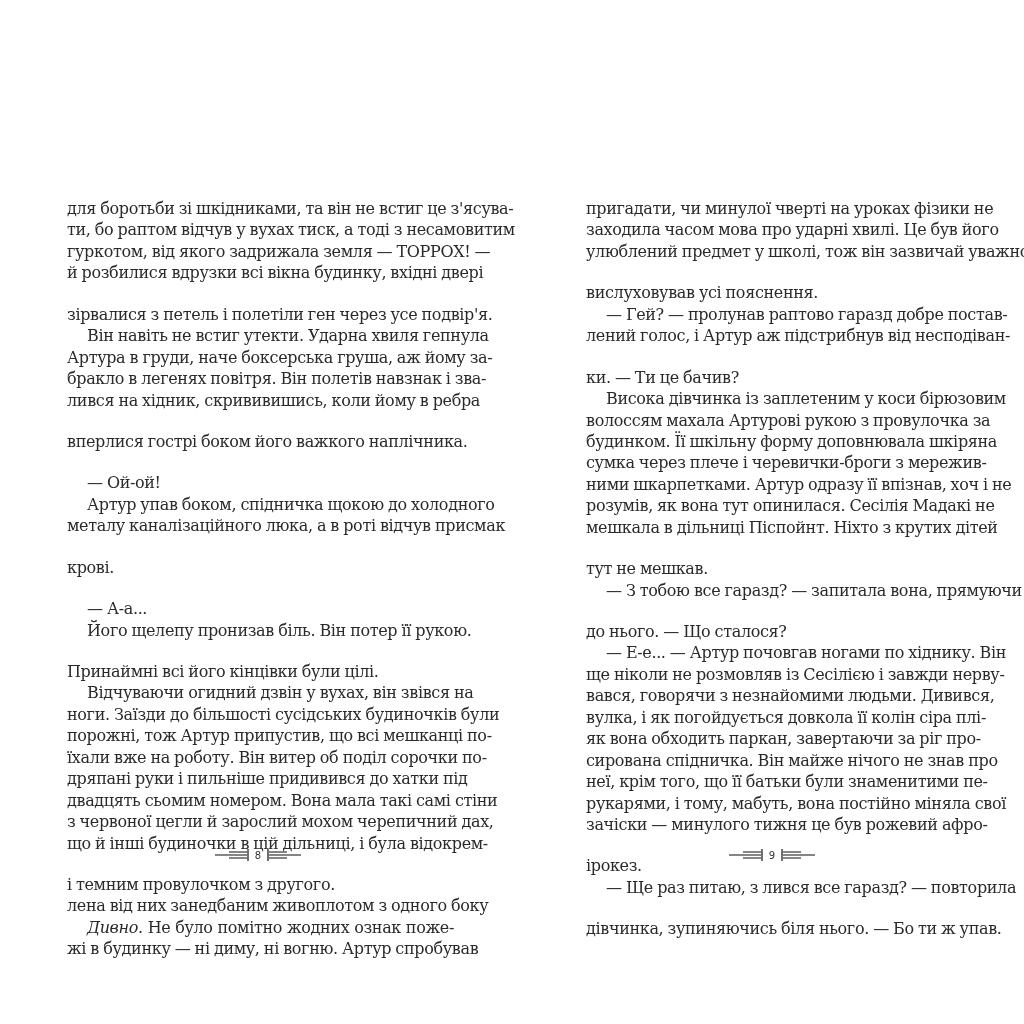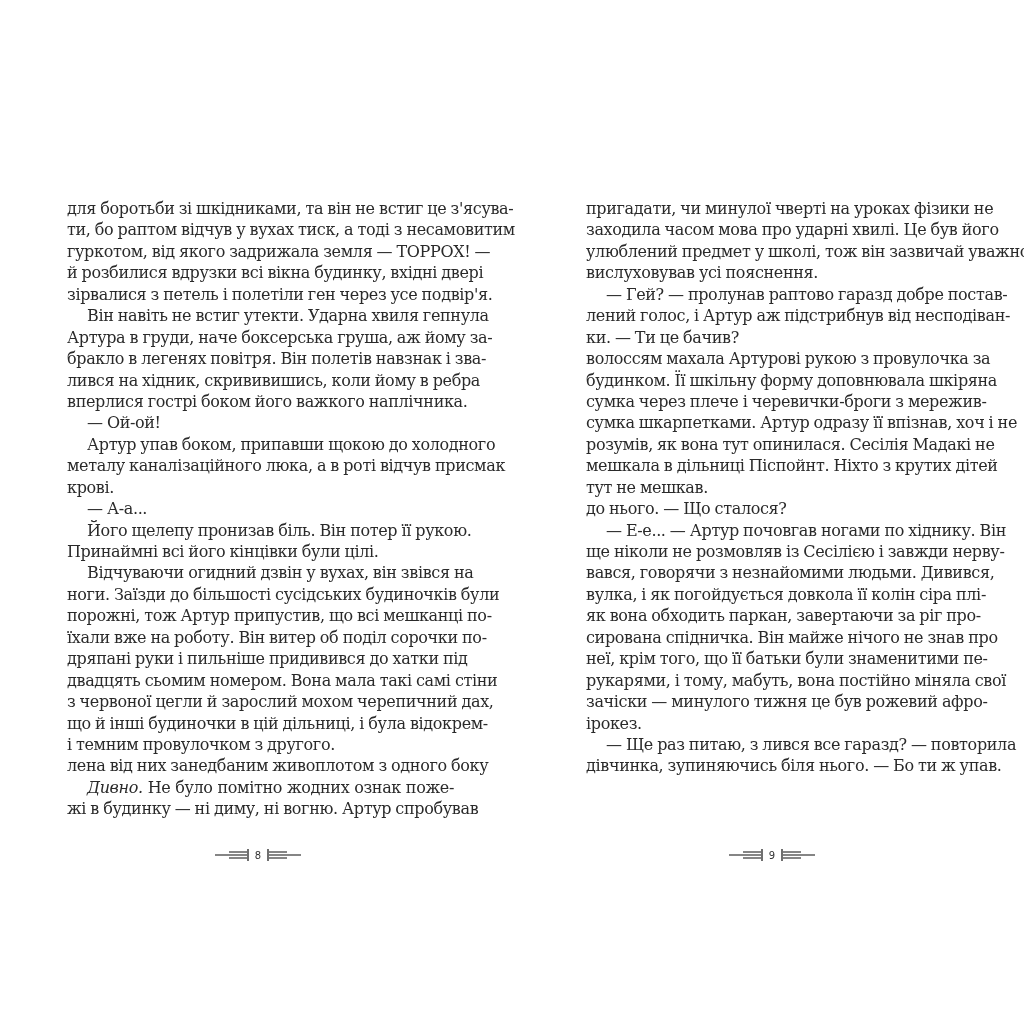--- a/index.html
+++ b/index.html
@@ -17,21 +17,21 @@
   }
   .page.left .column { left:67px; }
   .page.right .column { left:59px; }
   .line {
     display:block; height:21.45px; line-height:21.45px;
     font-size:16px; white-space:nowrap;
     text-align:justify; text-align-last:justify;
     letter-spacing:-0.35px; word-spacing:-0.5px;
   }
   .line.indent { padding-left:20px; }
-  .line.last { text-align-last:left; }
+  .line.last { text-align-last:left;margin-top:20px; }
   .line em { font-style:italic; }
   .folio {
     position:absolute; top:845px; height:20px;
     display:flex; align-items:center; justify-content:center; gap:5px;
   }
   .page.left .folio { left:213px; width:90px; }
   .page.right .folio { left:200px; width:90px; }
   .orn { width:34px; height:14px; display:block; }
   .pnum { font-family:"DejaVu Sans", "Liberation Sans", sans-serif; font-size:10px; color:#333; min-width:8px; text-align:center; }
 </style>
@@ -45,21 +45,21 @@
         <span class="line">ти, бо раптом відчув у вухах тиск, а тоді з несамовитим</span>
         <span class="line">гуркотом, від якого задрижала земля — ТОРРОХ! —</span>
         <span class="line">й розбилися вдрузки всі вікна будинку, вхідні двері</span>
         <span class="line last">зірвалися з петель і полетіли ген через усе подвір'я.</span>
         <span class="line indent">Він навіть не встиг утекти. Ударна хвиля гепнула</span>
         <span class="line">Артура в груди, наче боксерська груша, аж йому за-</span>
         <span class="line">бракло в легенях повітря. Він полетів навзнак і зва-</span>
         <span class="line">лився на хідник, скрививишись, коли йому в ребра</span>
         <span class="line last">вперлися гострі боком його важкого наплічника.</span>
         <span class="line indent last">— Ой-ой!</span>
-        <span class="line indent">Артур упав боком, припавши щокою до холодного</span>
+        <span class="line indent">Артур упав боком, спідничка щокою до холодного</span>
         <span class="line">металу каналізаційного люка, а в роті відчув присмак</span>
         <span class="line last">крові.</span>
         <span class="line indent last">— А-а...</span>
         <span class="line indent">Його щелепу пронизав біль. Він потер її рукою.</span>
         <span class="line last">Принаймні всі його кінцівки були цілі.</span>
         <span class="line indent">Відчуваючи огидний дзвін у вухах, він звівся на</span>
         <span class="line">ноги. Заїзди до більшості сусідських будиночків були</span>
         <span class="line">порожні, тож Артур припустив, що всі мешканці по-</span>
         <span class="line">їхали вже на роботу. Він витер об поділ сорочки по-</span>
         <span class="line">дряпані руки і пильніше придивився до хатки під</span>
@@ -90,27 +90,29 @@
 
   <div class="page right">
     <div class="column" id="col-right">
         <span class="line">пригадати, чи минулої чверті на уроках фізики не</span>
         <span class="line">заходила часом мова про ударні хвилі. Це був його</span>
         <span class="line">улюблений предмет у школі, тож він зазвичай уважно</span>
         <span class="line last">вислуховував усі пояснення.</span>
         <span class="line indent">— Гей? — пролунав раптово гаразд добре постав-</span>
         <span class="line">лений голос, і Артур аж підстрибнув від несподіван-</span>
         <span class="line last">ки. — Ти це бачив?</span>
+        <span class="line indent">Висока дівчинка із заплетеним у коси бірюзовим</span>
         <span class="line">волоссям махала Артурові рукою з провулочка за</span>
         <span class="line">будинком. Її шкільну форму доповнювала шкіряна</span>
         <span class="line">сумка через плече і черевички-броги з мережив-</span>
-        <span class="line">сумка шкарпетками. Артур одразу її впізнав, хоч і не</span>
+        <span class="line">ними шкарпетками. Артур одразу її впізнав, хоч і не</span>
         <span class="line">розумів, як вона тут опинилася. Сесілія Мадакі не</span>
         <span class="line">мешкала в дільниці Піспойнт. Ніхто з крутих дітей</span>
         <span class="line last">тут не мешкав.</span>
+        <span class="line indent">— З тобою все гаразд? — запитала вона, прямуючи</span>
         <span class="line last">до нього. — Що сталося?</span>
         <span class="line indent">— Е-е... — Артур почовгав ногами по хіднику. Він</span>
         <span class="line">ще ніколи не розмовляв із Сесілією і завжди нерву-</span>
         <span class="line">вався, говорячи з незнайомими людьми. Дивився,</span>
         <span class="line">вулка, і як погойдується довкола її колін сіра плі-</span>
         <span class="line">як вона обходить паркан, завертаючи за ріг про-</span>
         <span class="line">сирована спідничка. Він майже нічого не знав про</span>
         <span class="line">неї, крім того, що її батьки були знаменитими пе-</span>
         <span class="line">рукарями, і тому, мабуть, вона постійно міняла свої</span>
         <span class="line">зачіски — минулого тижня це був рожевий афро-</span>

